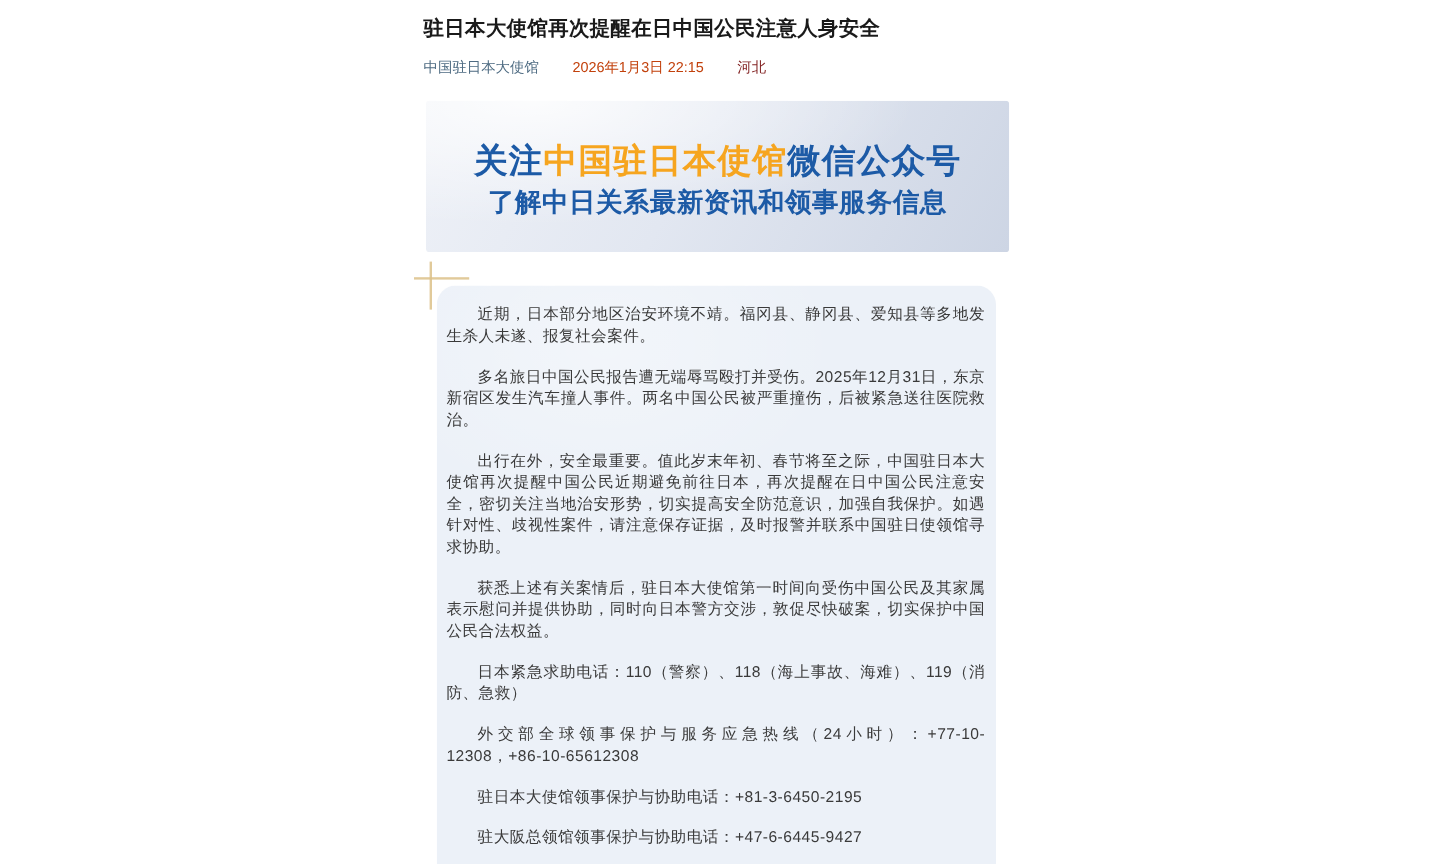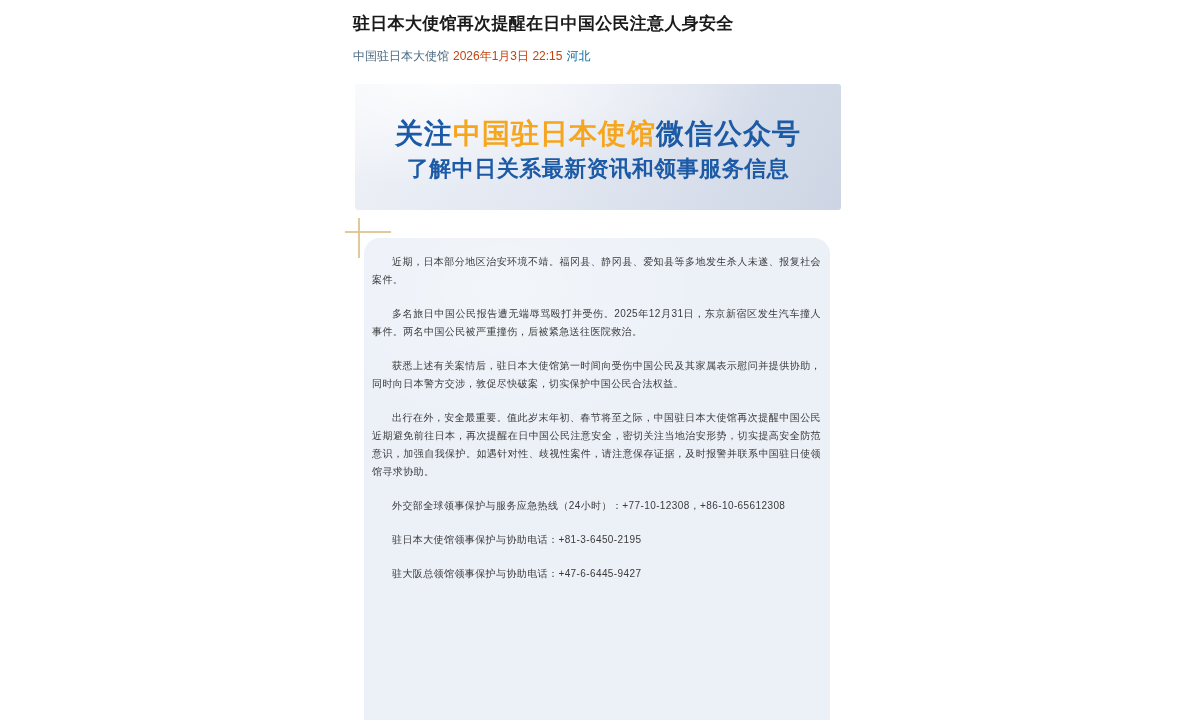--- a/index.html
+++ b/index.html
@@ -14,26 +14,26 @@
   .article-title {
     position: absolute; left: 353px; top: 12px; width: 500px;
     margin: 0;
     font-size: 17px; font-weight: 700; color: #1a1a1a;
     letter-spacing: 0.3px; line-height: 24px;
   }
 
   .byline {
     position: absolute; left: 353px; top: 48px; width: 500px;
     font-size: 12px; line-height: 16px;
-    display: flex; align-items: baseline; gap: 4px;
+    display: flex; align-items: baseline; gap: 28px;
     white-space: nowrap;
   }
   .byline .author { color: #4e6b82; cursor: pointer; }
   .byline .date   { color: #c2410c; }
-  .byline .loc    { color: #0369a1; }
+  .byline .loc    { color: #7f1d1d; }
 
   .banner {
     position: absolute; left: 355px; top: 84px;
     width: 486px; height: 126px;
     background:
       radial-gradient(120% 150% at 18% 0%, rgba(255,255,255,0.85) 0%, rgba(255,255,255,0) 55%),
       linear-gradient(118deg, #eef1f7 0%, #e2e7f1 45%, #cdd5e4 100%);
     border-radius: 3px;
     overflow: hidden;
     box-sizing: border-box;
@@ -68,21 +68,21 @@
     width: 466px; height: 502px;
     box-sizing: border-box;
     background:
       radial-gradient(60% 40% at 30% 10%, rgba(255,255,255,0.35) 0%, rgba(255,255,255,0) 70%),
       #ecf1f8;
     border-radius: 16px 16px 0 0;
     padding: 15px 9px 20px 8px;
   }
   .content-card p {
     margin: 16px 0 0 0;
-    font-size: 10px; line-height: 18px; letter-spacing: 0.4px;
+    font-size: 13px; line-height: 18px; letter-spacing: 0.4px;
     color: #3a3a3a;
     text-align: justify;
     text-indent: 2em;
   }
   .content-card p:first-child { margin-top: 0; }
 </style>
 </head>
 <body>
 
 <div class="page">
@@ -99,20 +99,21 @@
     <div class="banner-line1"><span style="color: rgb(28, 90, 166);">关注</span><span style="color: rgb(246, 165, 31);">中国驻日本使馆</span><span style="color: rgb(28, 90, 166);">微信公众号</span></div>
     <div class="banner-line2" style="color: rgb(28, 90, 166);">了解中日关系最新资讯和领事服务信息</div>
   </div>
 
   <div class="deco-cross-v"></div>
   <div class="deco-cross-h"></div>
 
   <div class="content-card">
       <p>近期，日本部分地区治安环境不靖。福冈县、静冈县、爱知县等多地发生杀人未遂、报复社会案件。</p>
       <p>多名旅日中国公民报告遭无端辱骂殴打并受伤。2025年12月31日，东京新宿区发生汽车撞人事件。两名中国公民被严重撞伤，后被紧急送往医院救治。</p>
+      <p>出行在外，安全最重要。值此岁末年初、春节将至之际，中国驻日本大使馆再次提醒中国公民近期避免前往日本，再次提醒在日中国公民注意安全，密切关注当地治安形势，切实提高安全防范意识，加强自我保护。如遇针对性、歧视性案件，请注意保存证据，及时报警并联系中国驻日使领馆寻求协助。</p>
       <p>获悉上述有关案情后，驻日本大使馆第一时间向受伤中国公民及其家属表示慰问并提供协助，同时向日本警方交涉，敦促尽快破案，切实保护中国公民合法权益。</p>
-      <p>出行在外，安全最重要。值此岁末年初、春节将至之际，中国驻日本大使馆再次提醒中国公民近期避免前往日本，再次提醒在日中国公民注意安全，密切关注当地治安形势，切实提高安全防范意识，加强自我保护。如遇针对性、歧视性案件，请注意保存证据，及时报警并联系中国驻日使领馆寻求协助。</p>
+      <p>日本紧急求助电话：110（警察）、118（海上事故、海难）、119（消防、急救）</p>
       <p>外交部全球领事保护与服务应急热线（24小时）：+77-10-12308，+86-10-65612308</p>
       <p>驻日本大使馆领事保护与协助电话：+81-3-6450-2195</p>
       <p>驻大阪总领馆领事保护与协助电话：+47-6-6445-9427</p>
     </div>
 
 </div>
 
 </body></html>

